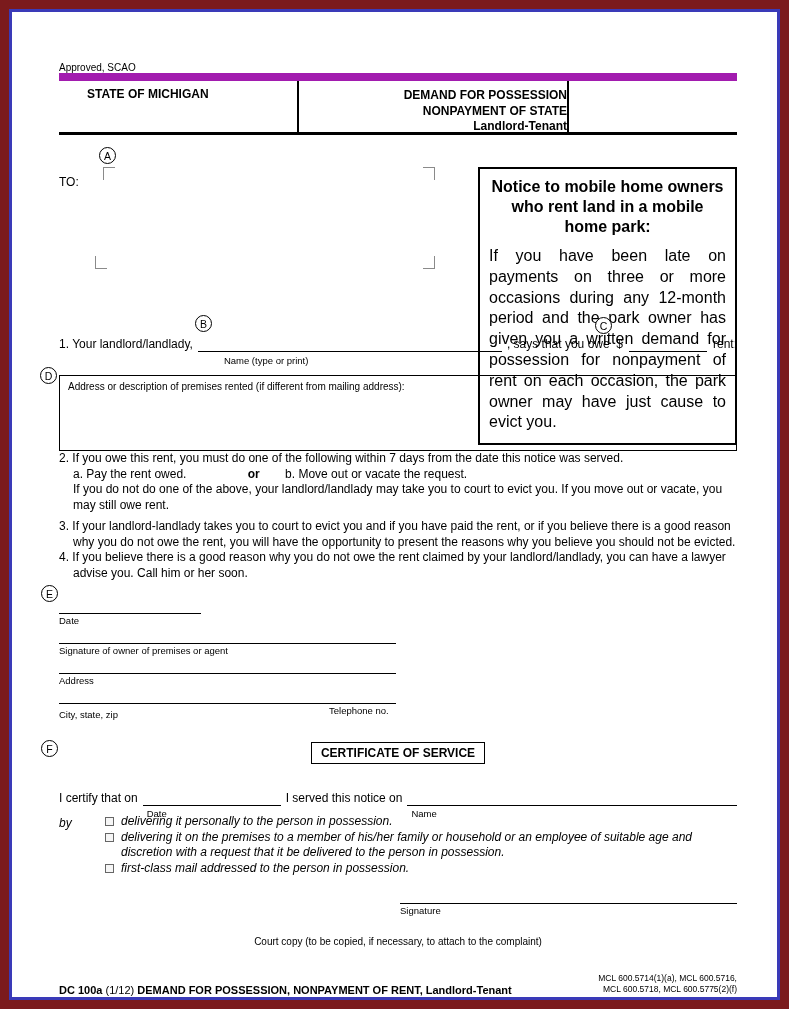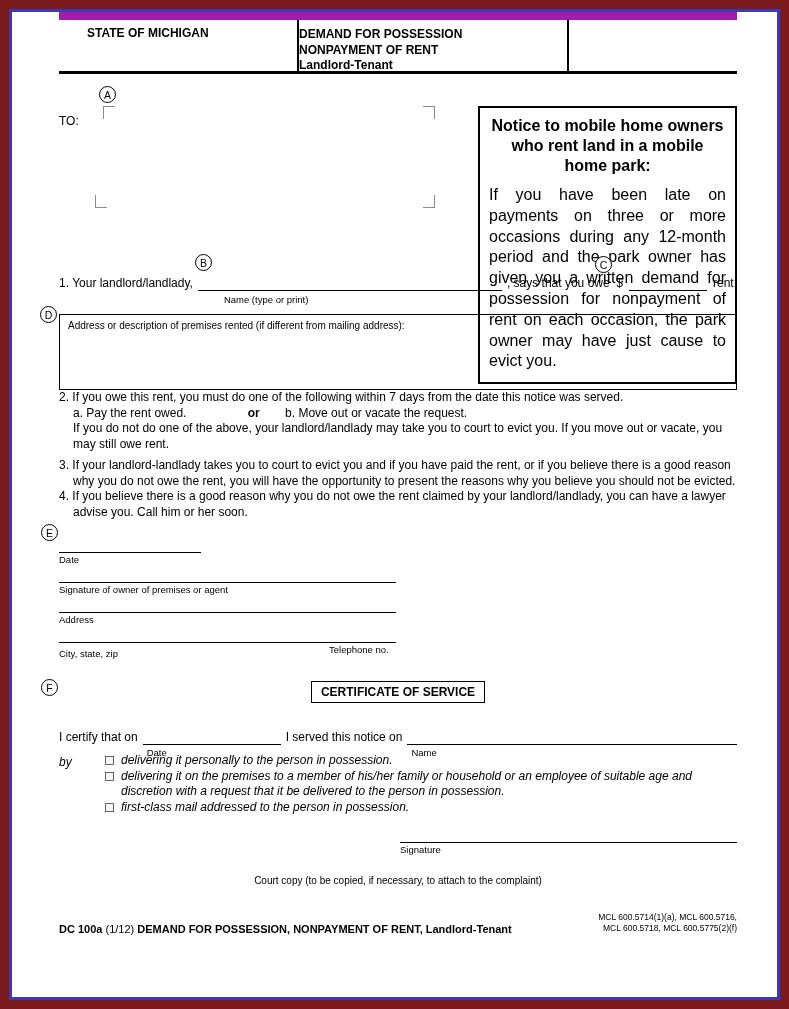--- a/index.html
+++ b/index.html
@@ -18,21 +18,21 @@
     background:#fff; border:3px solid #3a3ab8; overflow:hidden;
   }
   .content { position:absolute; left:47px; top:0; width:678px; }
 
   .approved { margin-top:50px; font-size:10px; }
 
   .header { margin-top:0; display:flex; height:62px;
     border-top:8px solid #a21caf; border-bottom:3px solid #000;gap:40px; }
   .h-left { width:198px; padding:6px 0 0 28px; font-weight:bold; font-size:12px; }
   .h-center { width:272px; border-left:2px solid #000; border-right:2px solid #000;
-    text-align:left; padding-top:7px; font-weight:bold; font-size:12px; line-height:1.3; }
+    text-align:right; padding-top:7px; font-weight:bold; font-size:12px; line-height:1.3; }
   .h-right { flex:1; }
 
   .marker { display:inline-block; width:17px; height:17px; border:1px solid #000;
     border-radius:50%; text-align:center; line-height:16px; font-size:10.5px; background:#fff; }
 
   .to-section { position:relative; height:180px; margin-top:12px; }
   .marker-a { position:absolute; left:40px; top:0; }
   .to-label { position:absolute; left:0; top:28px; font-size:12px; }
   .corners { position:absolute; left:44px; top:20px; width:332px; height:102px; }
   .corner { position:absolute; width:12px; height:13px; border:0 solid #8a8a8a; }
@@ -107,26 +107,27 @@
   .footer-left .title { font-weight:bold; font-size:11px; }
   .footer-right { font-size:8.5px; text-align:right; line-height:1.35; white-space:nowrap;margin-top:20px; }
 </style>
 </head>
 <body>
 
 <div class="frame">
   <div class="page">
     <div class="content">
 
+      <div class="approved">Approved, SCAO</div>
 
       <div class="header">
         <div class="h-left">STATE OF MICHIGAN</div>
         <div class="h-center">
           <div>DEMAND FOR POSSESSION</div>
-          <div>NONPAYMENT OF RENT</div>
+          <div>NONPAYMENT OF STATE</div>
           <div>Landlord-Tenant</div>
         </div>
         <div class="h-right"></div>
       </div>
 
       <div class="to-section">
         <span class="marker marker-a">A</span>
         <span class="to-label">TO:</span>
         <div class="corners">
           <span class="corner c-tl"></span>

